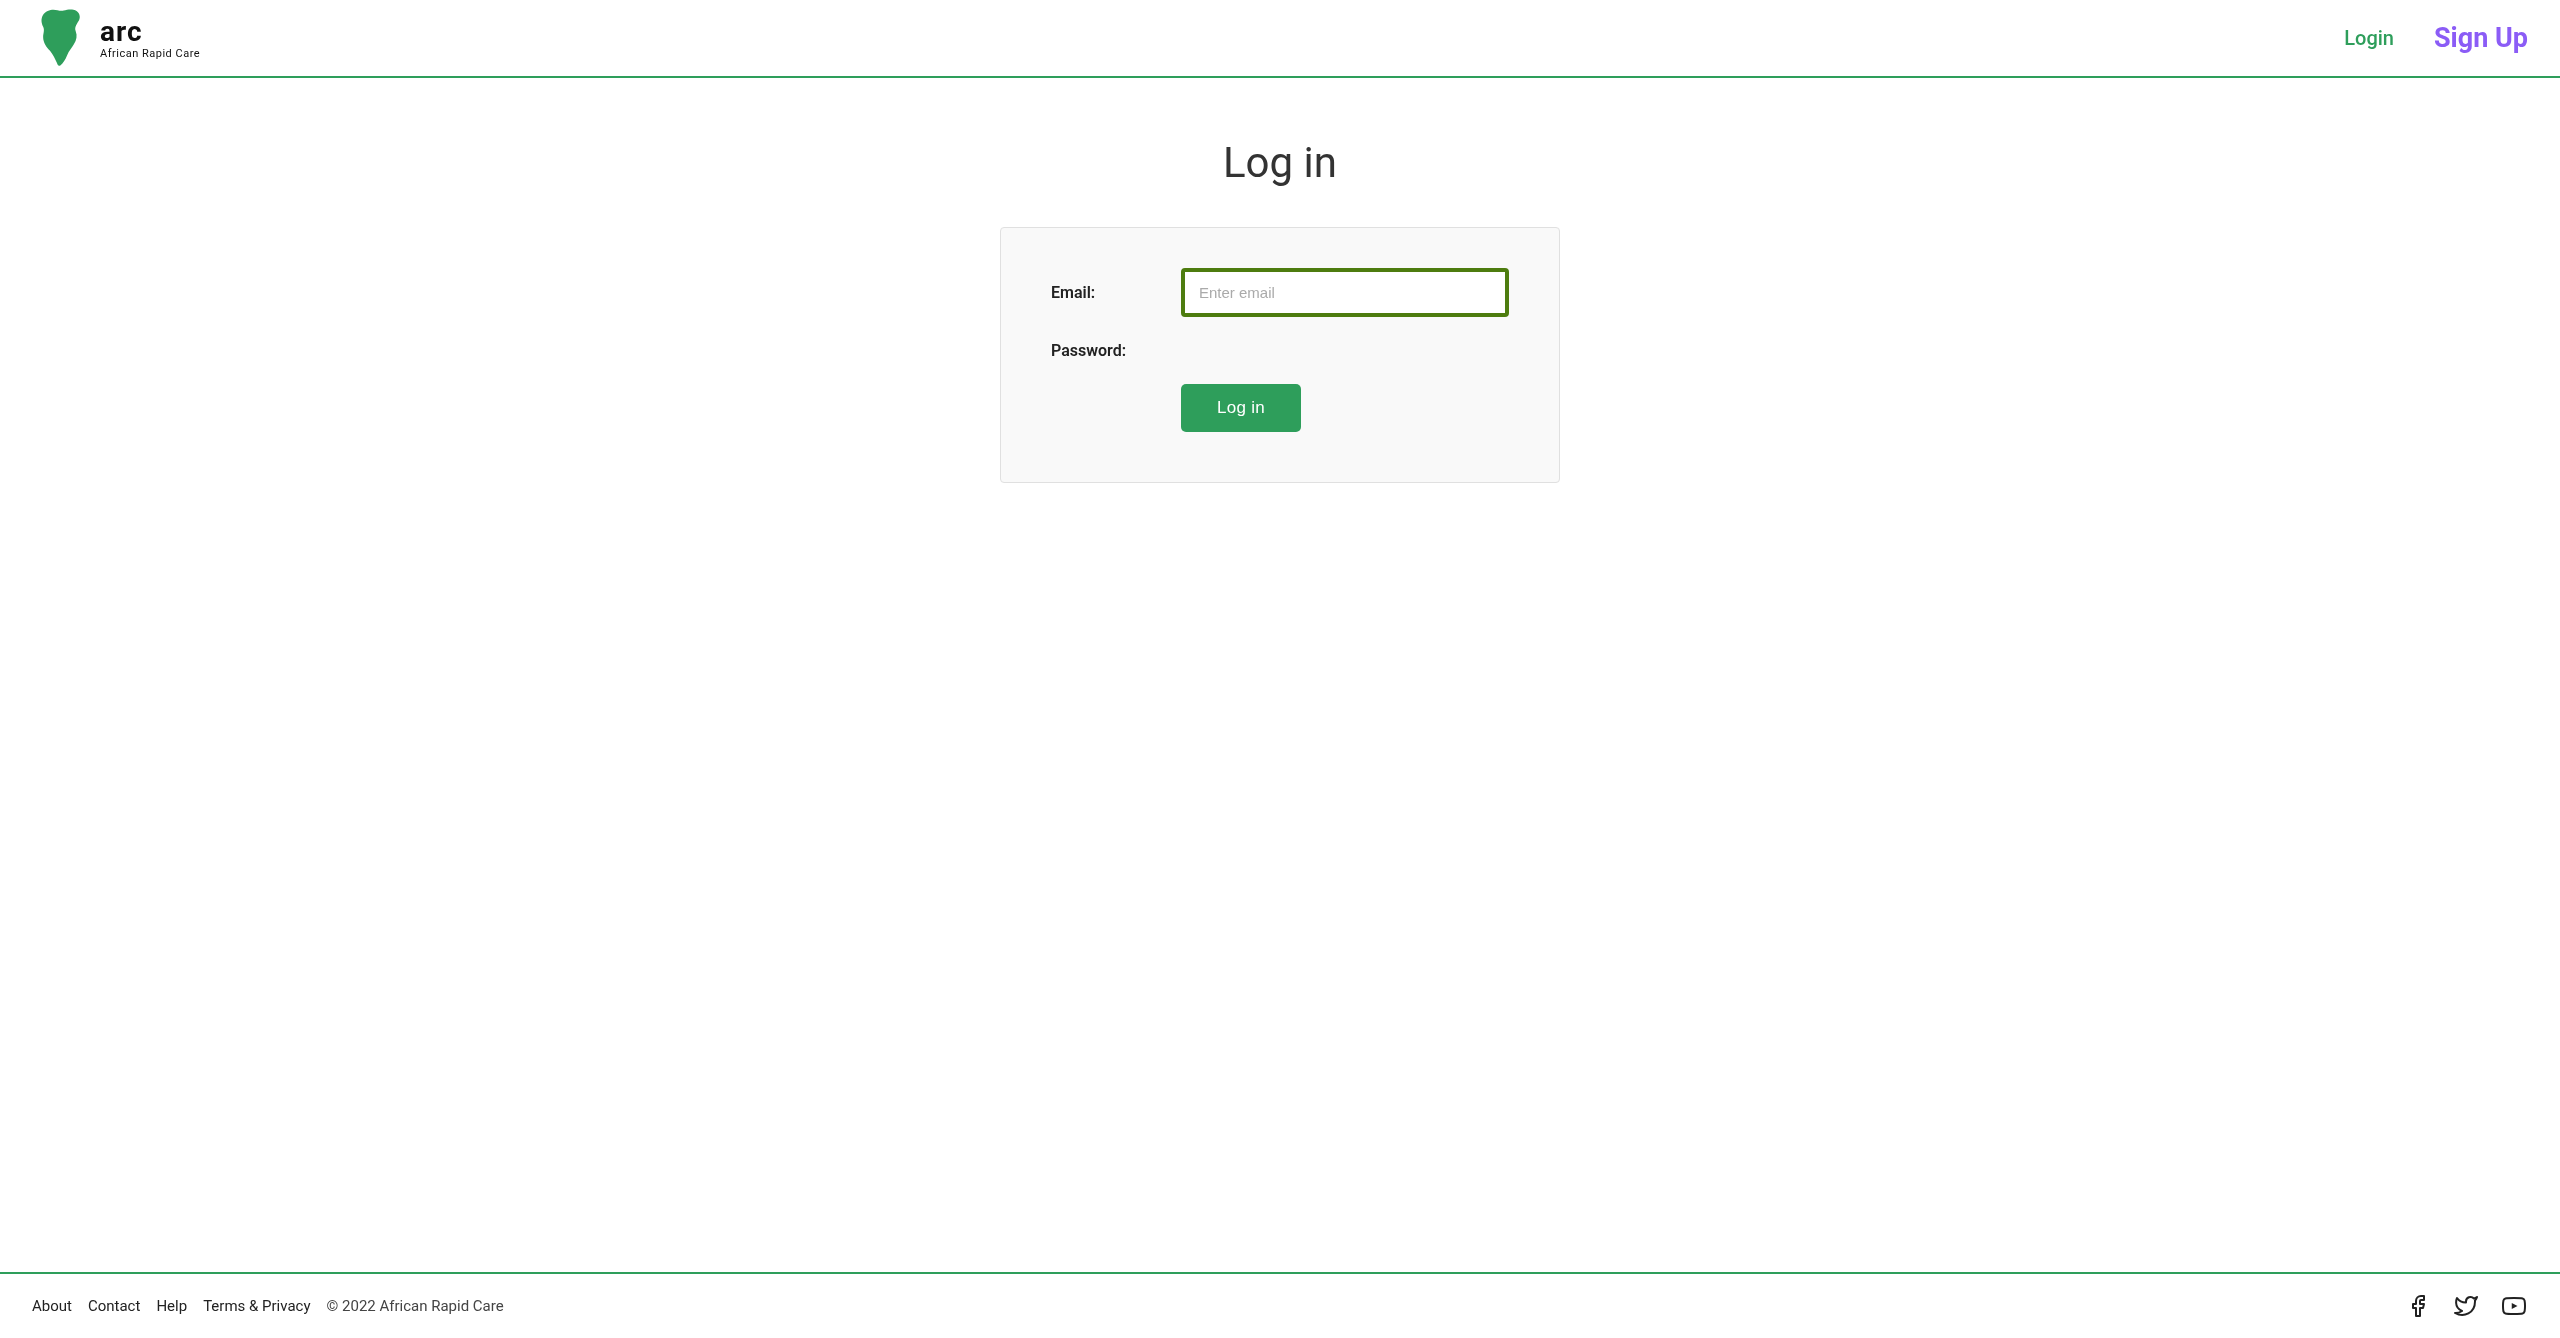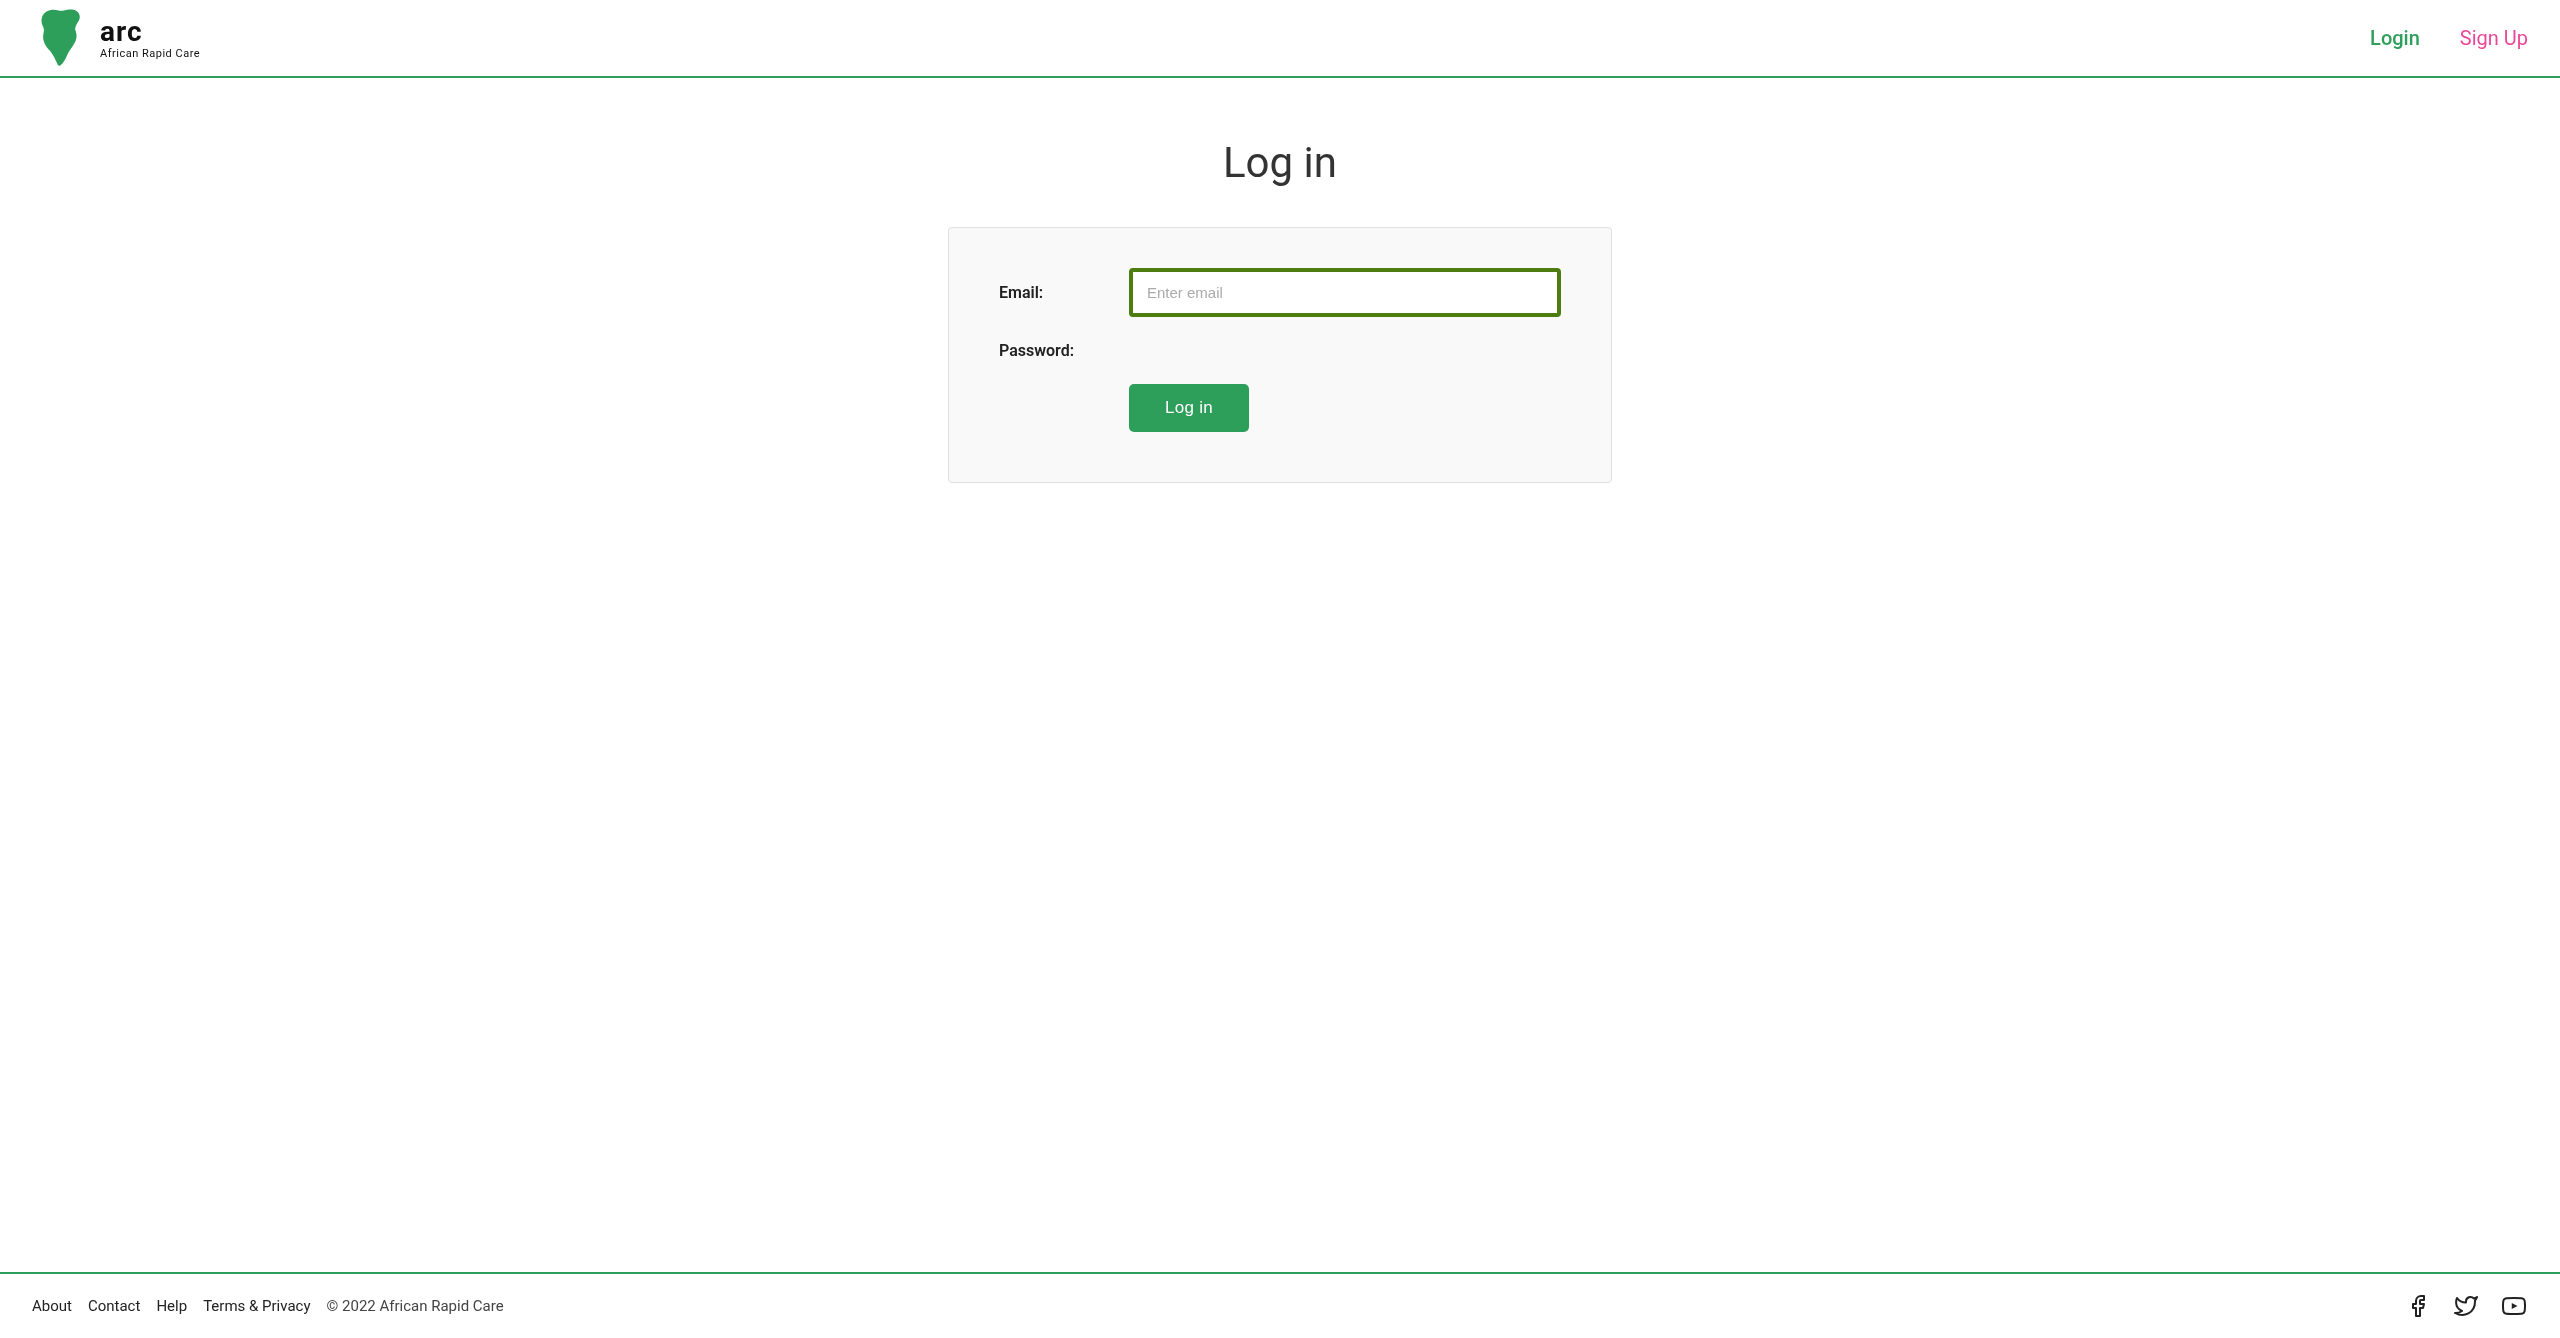--- a/index.html
+++ b/index.html
@@ -68,23 +68,23 @@
 
     .nav-login {
       font-size: 20px;
       color: #2e9e5b;
       font-weight: 500;
       text-decoration: none;
       cursor: pointer;
     }
 
     .nav-signup {
-      font-size: 20px;
-      color: #ec4899;
-      font-weight: 400;
+      font-size: 27px;
+      color: #8b5cf6;
+      font-weight: 700;
       text-decoration: none;
       cursor: pointer;
     }
 
     
     main {
       flex: 1;
       display: flex;
       flex-direction: column;
       align-items: center;
@@ -96,21 +96,21 @@
       font-weight: 400;
       color: #333;
       margin-bottom: 40px;
     }
 
     .login-card {
       background: #f9f9f9;
       border: 1px solid #e0e0e0;
       border-radius: 4px;
       padding: 40px 50px 50px;
-      width: 664px;
+      width: 560px;
       max-width: 100%;
     }
 
     .form-row {
       display: flex;
       align-items: center;
       margin-bottom: 24px;
     }
 
     .form-label {

